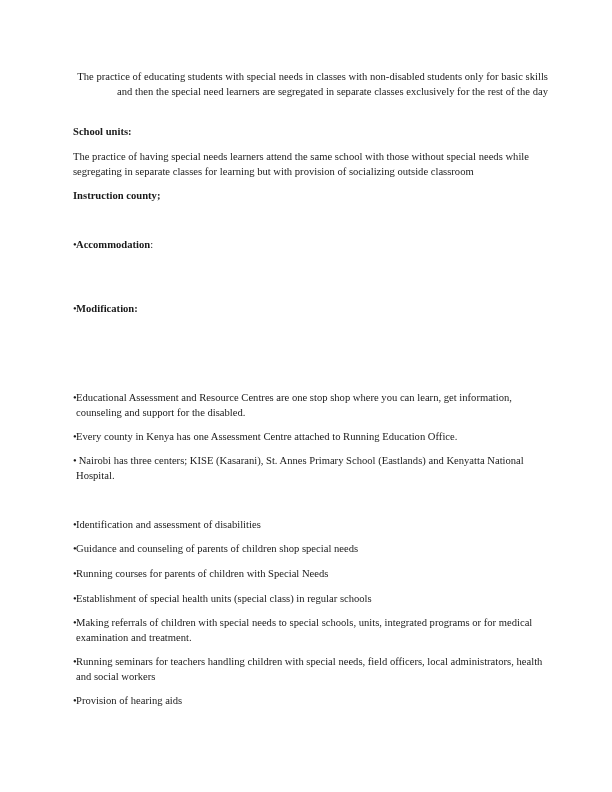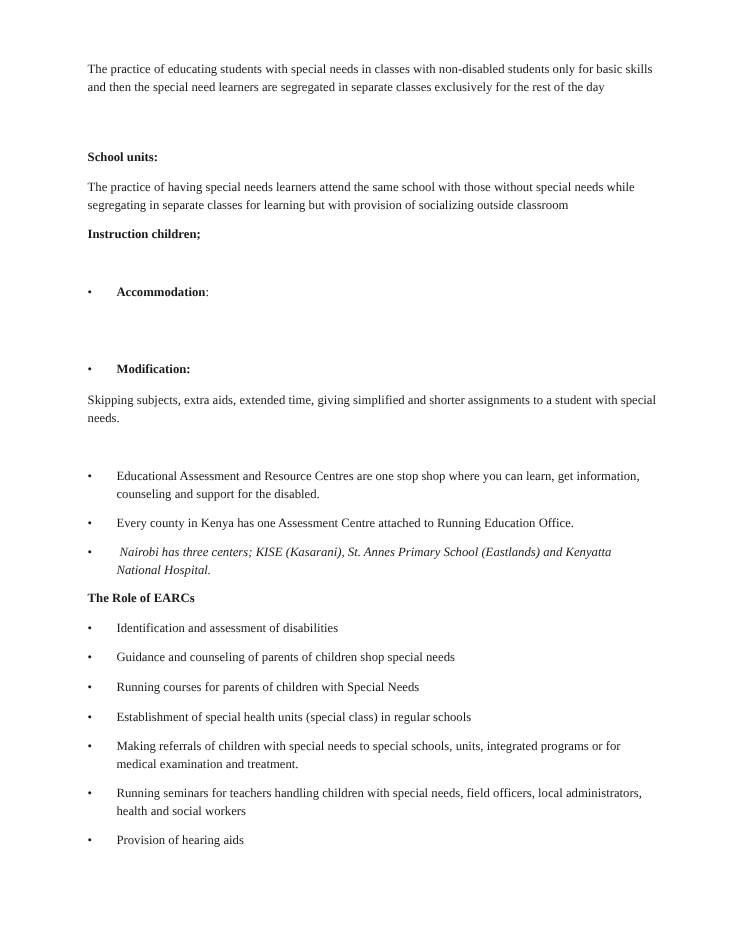--- a/index.html
+++ b/index.html
@@ -3,60 +3,58 @@
   <meta charset="utf-8">
   <style>
     html, body { margin: 0; padding: 0; background: #ffffff; }
     body { width: 612px; height: 792px; position: relative; overflow: hidden; }
     .page { position: absolute; left: 0; top: 0; width: 612px; height: 792px; background: #fff;
       font-family: "Liberation Serif", serif; font-size: 10.6px; color: #1a1a1a; }
     .blk { position: absolute; left: 73px; width: 475px; line-height: 14.6px; margin: 0; }
     .h { font-weight: bold; }
     .bul { position: absolute; left: 73px; width: 475px; line-height: 14.6px; }
     .bul .dot { position: absolute; left: 0; top: 0; }
-    .bul .txt { display: block; margin-left: 24px; }
+    .bul .txt { display: block; margin-left: 3px; }
   </style>
 </head>
 <body>
 
 <div class="page">
 
-  <p class="blk" style="top:52px;">The practice of educating students with special needs in classes with non-disabled students only for basic skills and then the special need learners are segregated in separate classes exclusively for the rest of the day</p>
+  <p class="blk" style="top:70px;text-align:right;">The practice of educating students with special needs in classes with non-disabled students only for basic skills and then the special need learners are segregated in separate classes exclusively for the rest of the day</p>
 
   <p class="blk h" style="top:125px;">School units:</p>
   <p class="blk" style="top:150px;font-family:Liberation Serif, serif;">The practice of having special needs learners attend the same school with those without special needs while segregating in separate classes for learning but with provision of socializing outside classroom</p>
 
-  <p class="blk h" style="top:189px;">Instruction children;</p>
+  <p class="blk h" style="top:189px;">Instruction county;</p>
 
   <div class="bul" style="top:238px;">
     <span class="dot">•</span>
     <span class="txt"><b>Accommodation</b><span>:</span></span>
   </div>
 
   <div class="bul" style="top:302px;">
     <span class="dot">•</span>
     <span class="txt"><b>Modification:</b></span>
   </div>
-  <p class="blk" style="top:328px;">Skipping subjects, extra aids, extended time, giving simplified and shorter assignments to a student with special needs.</p>
 
 
   <div class="bul" style="top:391px;">
     <span class="dot">•</span>
     <span class="txt">Educational Assessment and Resource Centres are one stop shop where you can learn, get information, counseling and support for the disabled.</span>
   </div>
   <div class="bul" style="top:430px;">
     <span class="dot">•</span>
     <span class="txt">Every county in Kenya has one Assessment Centre attached to Running Education Office.</span>
   </div>
   <div class="bul" style="top:454px;">
     <span class="dot">•</span>
-    <span class="txt" style="white-space:pre-wrap;font-style:italic;"> Nairobi has three centers; KISE (Kasarani), St. Annes Primary School (Eastlands) and Kenyatta National Hospital.</span>
+    <span class="txt" style="white-space:pre-wrap;"> Nairobi has three centers; KISE (Kasarani), St. Annes Primary School (Eastlands) and Kenyatta National Hospital.</span>
   </div>
 
-  <p class="blk h" style="top:493px;">The Role of EARCs</p>
 
   <div class="bul" style="top:518px;">
     <span class="dot">•</span>
     <span class="txt">Identification and assessment of disabilities</span>
   </div>
   <div class="bul" style="top:542px;">
     <span class="dot">•</span>
     <span class="txt">Guidance and counseling of parents of children shop special needs</span>
   </div>
   <div class="bul" style="top:567px;">

